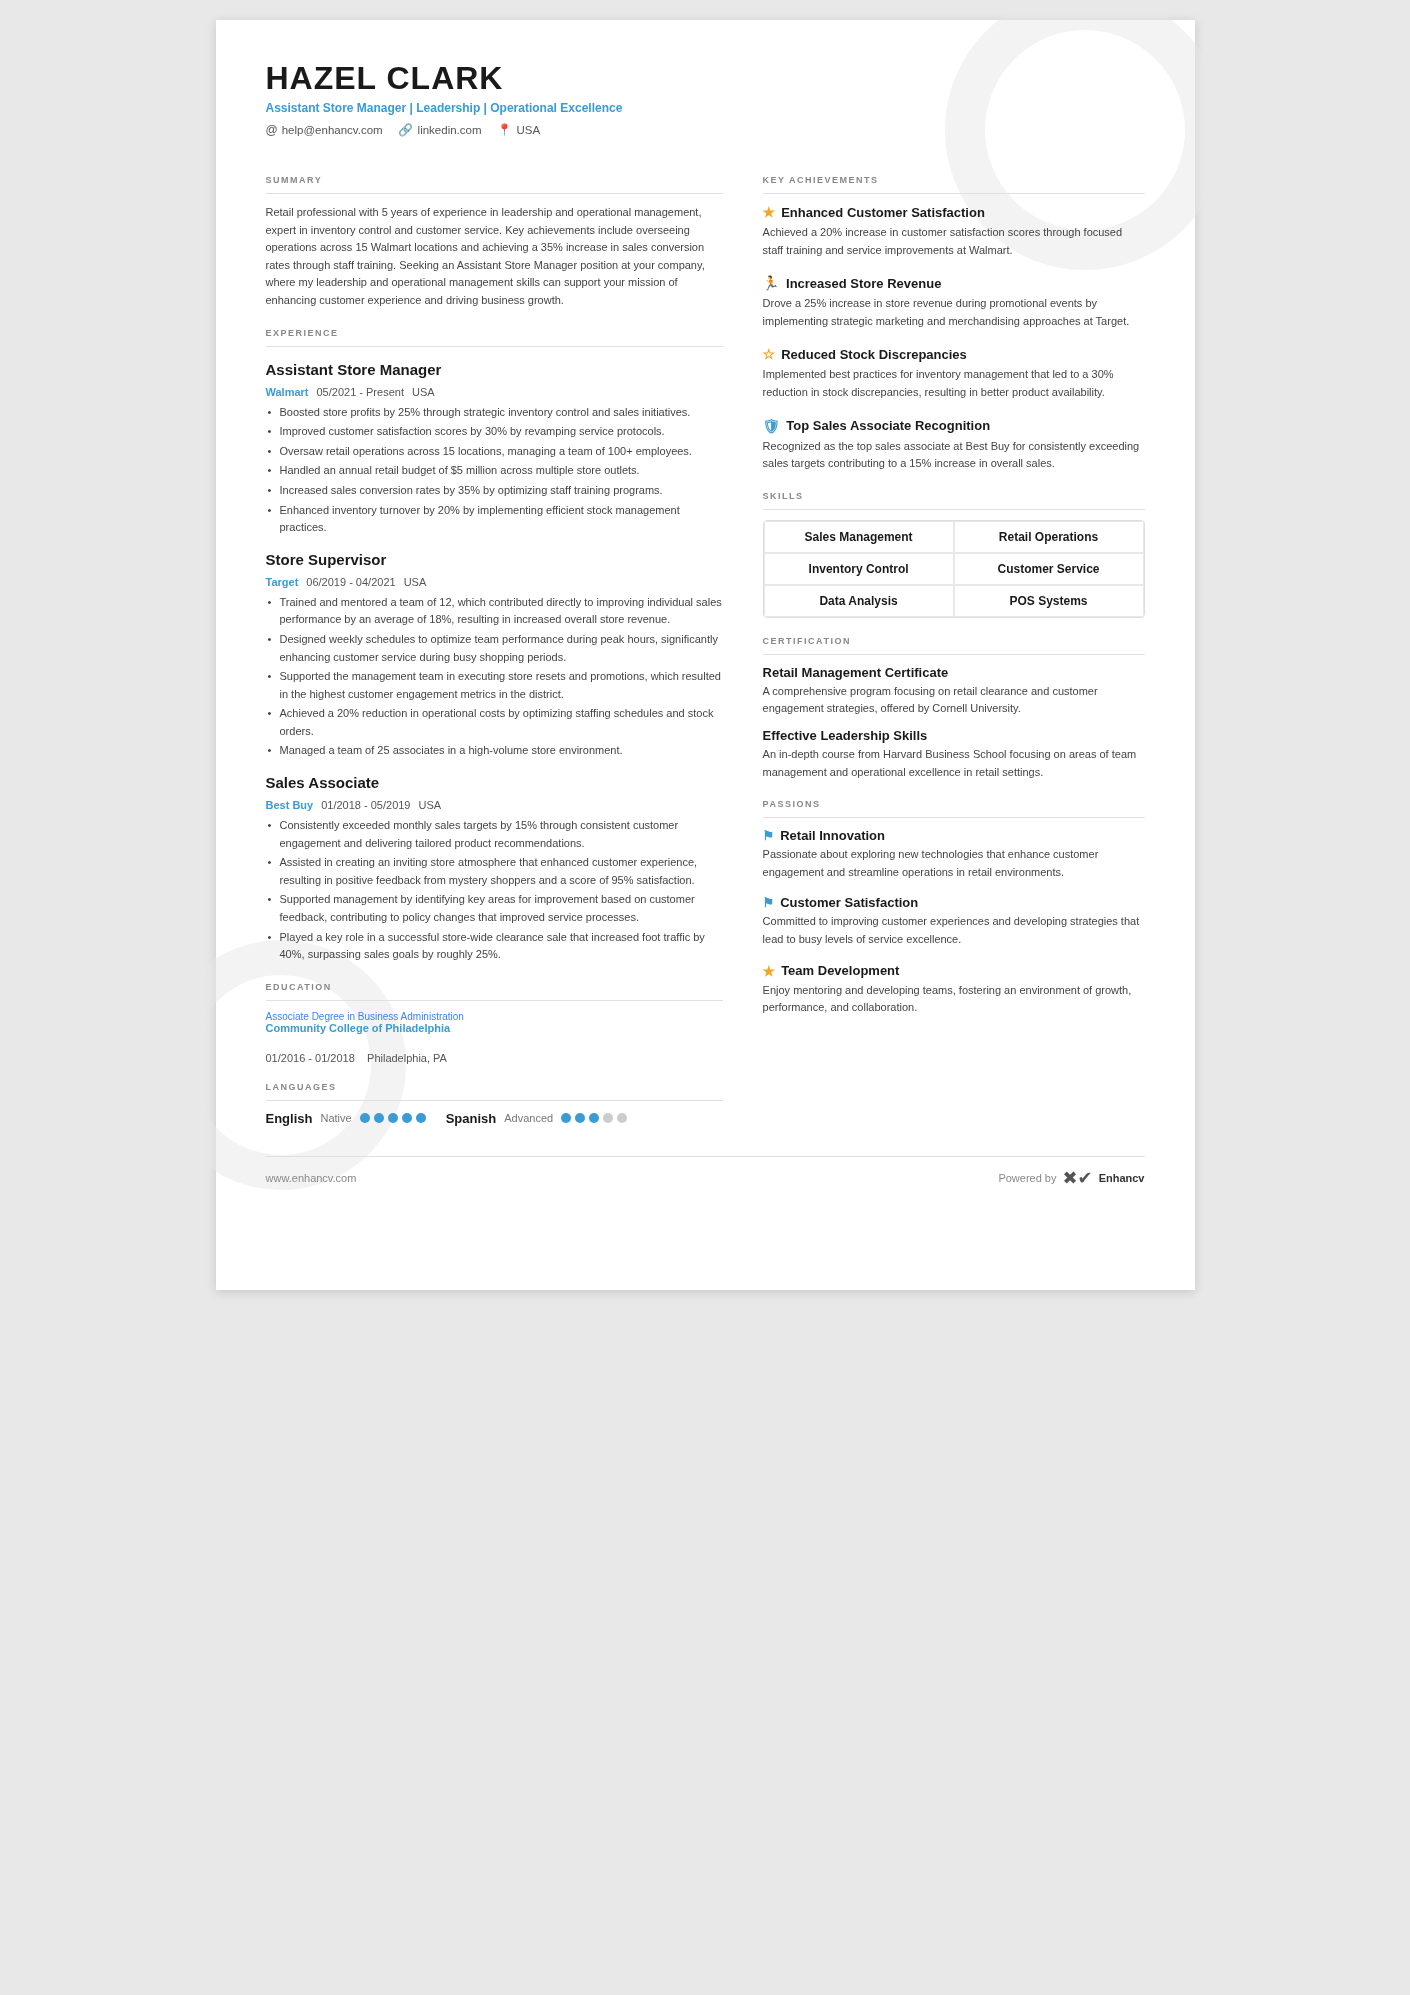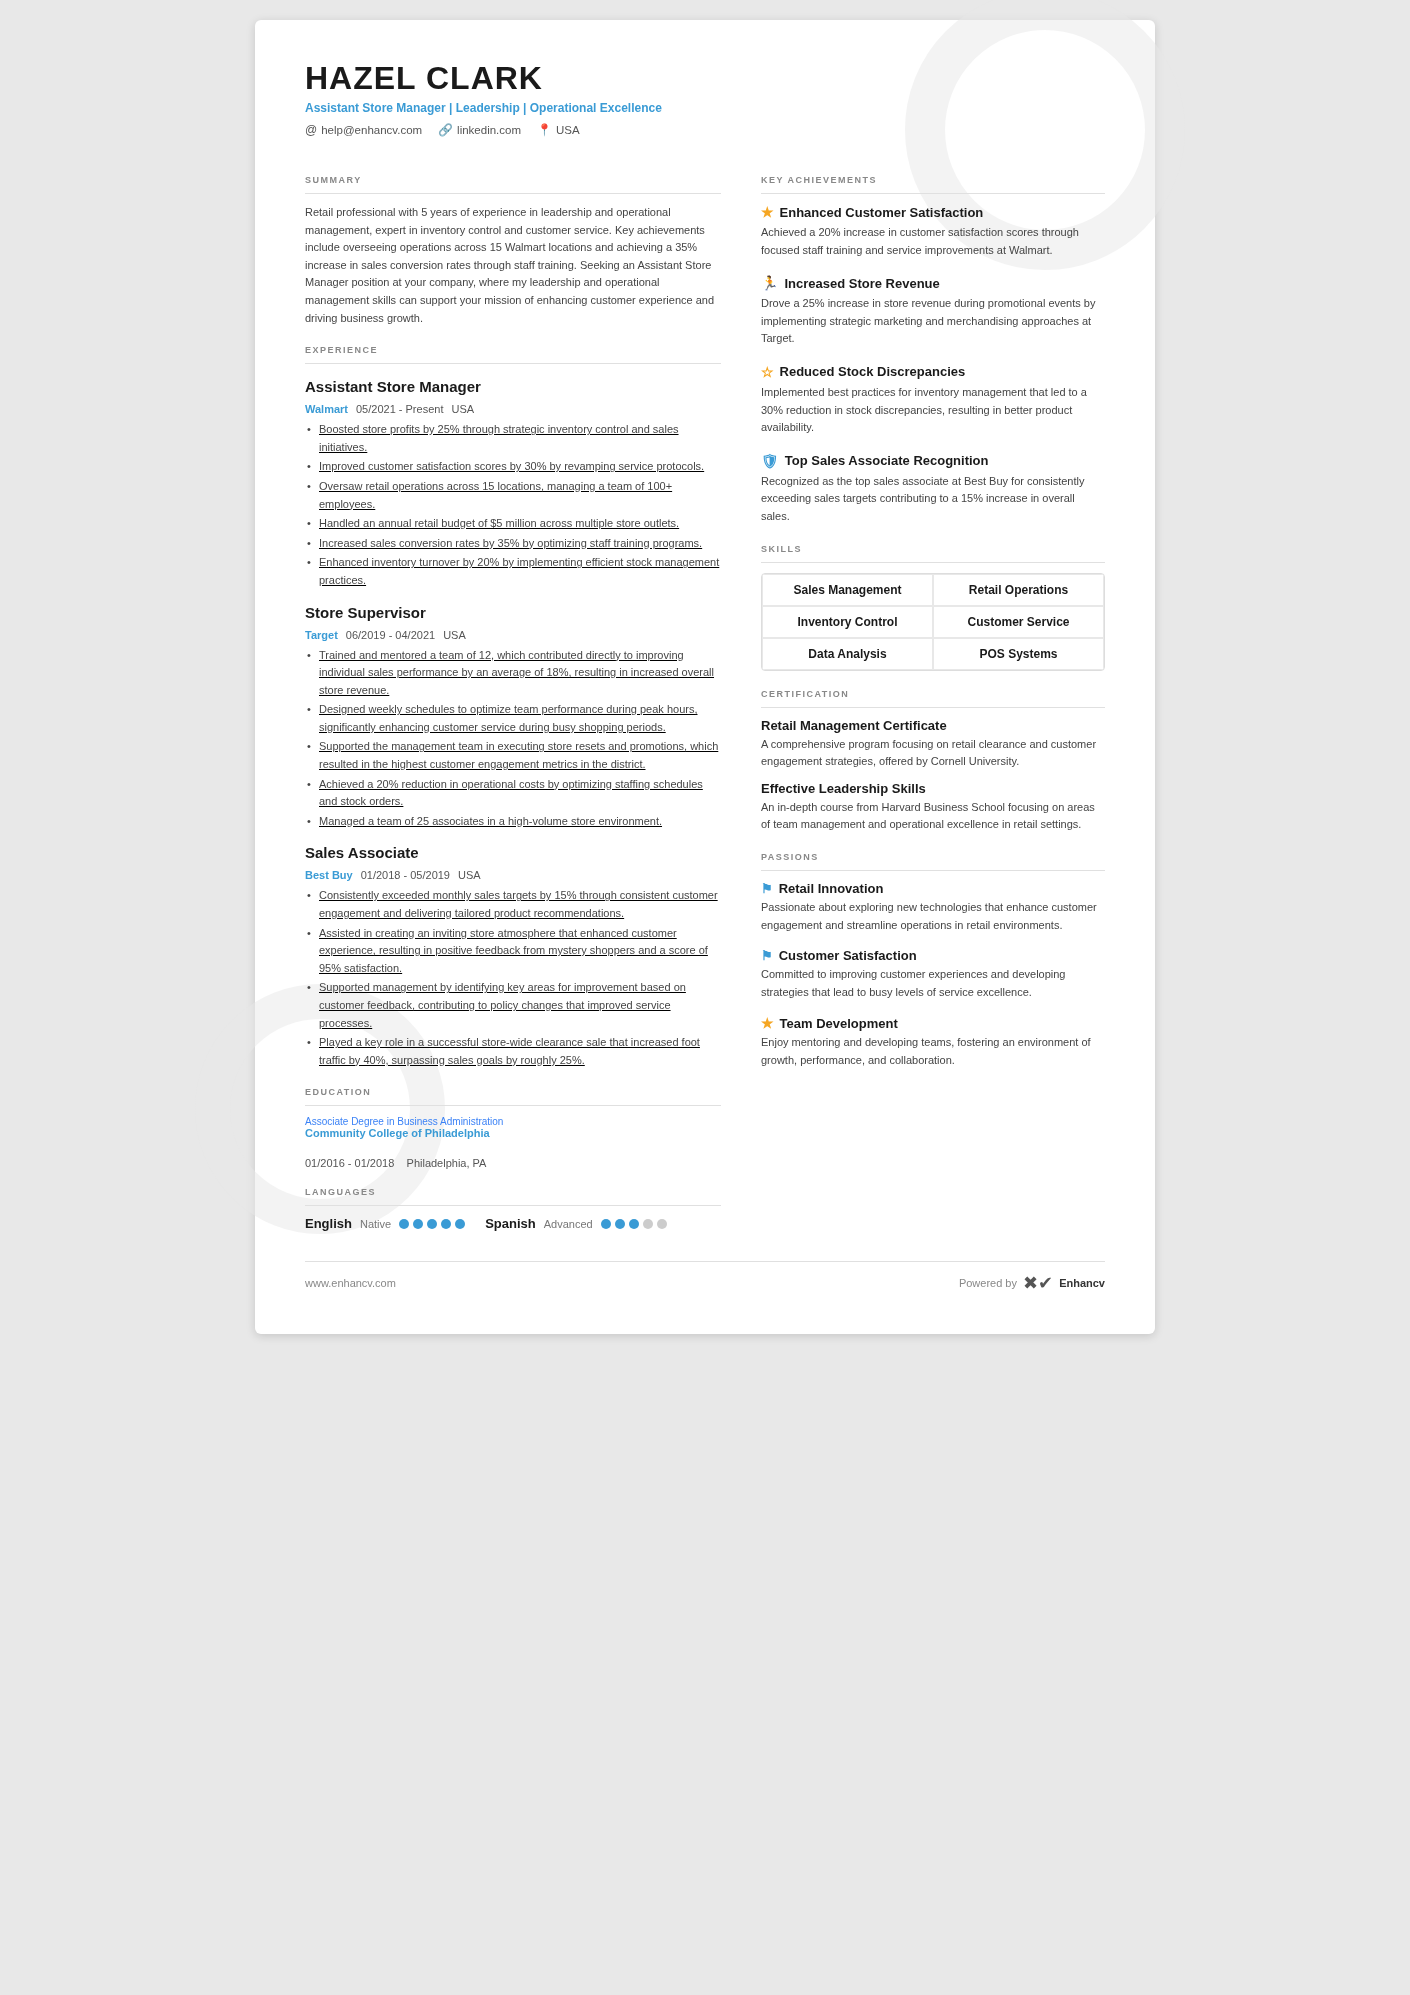--- a/index.html
+++ b/index.html
@@ -4,29 +4,28 @@
   <style>
     * { margin: 0; padding: 0; box-sizing: border-box; }
     body {
       font-family: 'Arial', sans-serif;
       background: #e8e8e8;
       display: flex;
       justify-content: center;
       padding: 20px;
     }
     .page {
-      width: 900px;
+      width: 979px;
       min-height: 1270px;
       background: #fff;
       position: relative;
       padding: 40px 50px 40px 50px;
       display: flex;
       flex-direction: column;
       box-shadow: 0 2px 10px rgba(0,0,0,0.15);
-      border-radius: 6px;
     }
     .page::before {
       content: '';
       position: absolute;
       top: -30px;
       right: -30px;
       width: 200px;
       height: 200px;
       border-radius: 50%;
       border: 40px solid #e8e8e8;
@@ -129,21 +128,20 @@
       color: #555;
       margin: 8px 0 6px 0;
     }
     .exp-company {
       color: #3a9bd5;
       font-weight: 700;
     }
     .bullet-list {
       list-style: none;
       padding: 0;
-      text-decoration: underline;
     }
     .bullet-list li {
       font-size: 11px;
       color: #444;
       line-height: 1.6;
       padding-left: 14px;
       position: relative;
       margin-bottom: 2px;
     }
     .bullet-list li::before {

